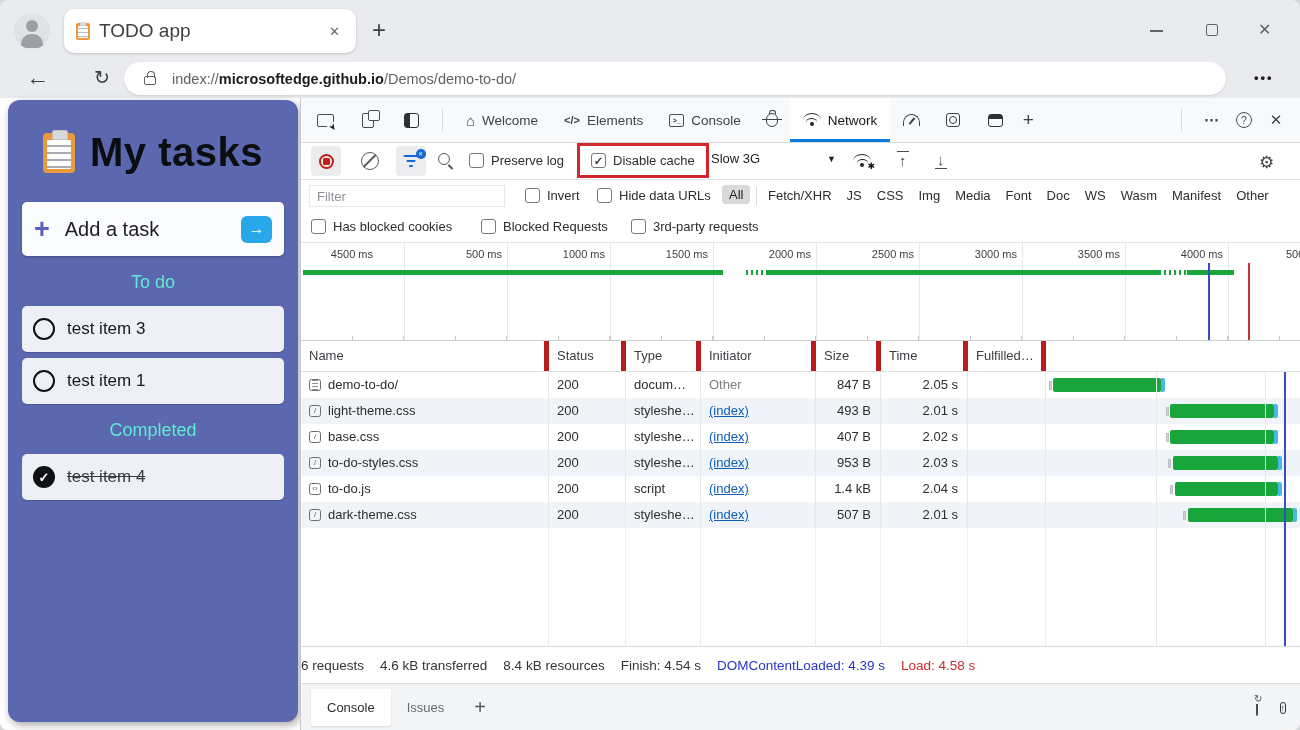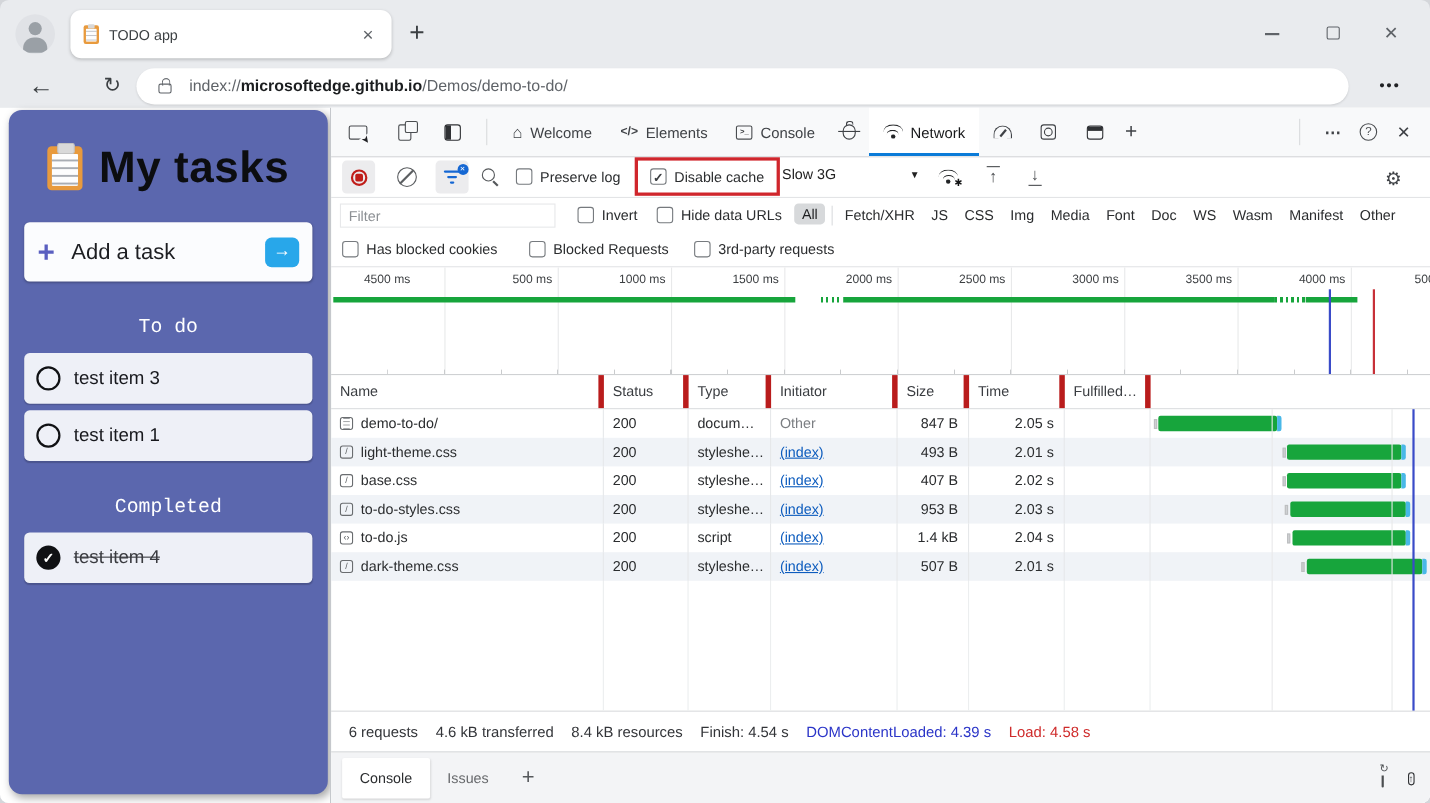--- a/index.html
+++ b/index.html
@@ -9,21 +9,21 @@
   
   .tabstrip { position:absolute; top:0; left:0; right:0; height:58px; }
   .avatar { position:absolute; left:14px; top:13px; width:36px; height:36px; border-radius:50%; background:#e0e2e6; overflow:hidden; }
   .avatar::before { content:""; position:absolute; left:12px; top:7px; width:12px; height:12px; border-radius:50%; background:#9aa0a6; }
   .avatar::after { content:""; position:absolute; left:7px; top:21px; width:22px; height:14px; border-radius:10px 10px 0 0; background:#9aa0a6; }
   .tab { position:absolute; left:64px; top:9px; width:292px; height:44px; background:#fff; border-radius:10px; box-shadow:0 1px 3px rgba(0,0,0,.18); display:flex; align-items:center; padding:0 12px; }
   .clip-icon { width:14px; height:17px; background:#e89a3d; border-radius:2px; position:relative; flex:none; }
   .clip-icon::before { content:""; position:absolute; left:2px; top:3px; right:2px; bottom:2px; background:#fdfdfd; border-radius:1px;
      background-image:linear-gradient(#b9bcc1 1px, transparent 1px); background-size:100% 4px; background-position:0 2px; }
   .clip-icon::after { content:""; position:absolute; left:4px; top:-1px; width:6px; height:4px; background:#d8d8d8; border-radius:1px; }
-  .tab-title { flex:1; margin-left:9px; font-size:13px; color:#3c4043; }
+  .tab-title { flex:1; margin-left:9px; font-size:19px; color:#3c4043; }
   .tab-close { font-size:13px; color:#5f6368; padding:2px 4px; }
   .newtab { position:absolute; left:372px; top:18px; font-size:24px; font-weight:300; color:#3c4043; line-height:24px; }
   .winctl { position:absolute; top:22px; color:#5f6368; }
   .winctl.min { left:1150px; width:13px; height:2px; background:#5f6368; top:30px; }
   .winctl.max { left:1206px; width:12px; height:12px; border:1.6px solid #5f6368; border-radius:2px; top:24px; }
   .winctl.cls { left:1258px; top:20px; font-size:16px; }
 
   
   .navbar { position:absolute; top:58px; left:0; right:0; height:40px; }
   .nav-back { position:absolute; left:26px; top:64px; font-size:23px; color:#3c4043; }
@@ -43,21 +43,21 @@
   .tasks-title { display:flex; justify-content:center; align-items:center; gap:15px; padding-top:30px; }
   .clip-big { width:32px; height:40px; background:#e89a3d; border-radius:4px; position:relative; flex:none; }
   .clip-big::before { content:""; position:absolute; left:4px; top:7px; right:4px; bottom:4px; background:#fdfdfd; border-radius:1px;
      background-image:linear-gradient(#a9adb3 2px, transparent 2px); background-size:100% 7px; background-position:0 5px; }
   .clip-big::after { content:""; position:absolute; left:9px; top:-3px; width:14px; height:8px; background:#d9d9d9; border-radius:2px; border:1px solid #c2c2c2; }
   .tasks-title h1 { font-size:40px; font-weight:800; color:#0c0d10; letter-spacing:.5px; }
   .add-card { margin:27px 14px 0; height:54px; background:#fbfcfe; border-radius:5px; display:flex; align-items:center; padding:0 12px; box-shadow:0 1px 2px rgba(0,0,0,.25); }
   .add-plus { font-size:27px; font-weight:700; color:#5a5fc0; line-height:27px; }
   .add-label { flex:1; margin-left:15px; font-size:20px; color:#1d1e22; }
   .add-go { width:31px; height:27px; border-radius:6px; background:#28a7ea; color:#fff; font-size:16px; font-weight:700; display:flex; align-items:center; justify-content:center; }
-  .section-heading { margin-top:32px; text-align:center; font-size:18px; color:#ffffff;font-family:Liberation Mono, monospace; }
+  .section-heading { margin-top:16px; text-align:center; font-size:18px; color:#5eead4; }
   .task-card { margin:6px 14px 0; height:46px; background:#eef0f7; border-radius:5px; display:flex; align-items:center; padding:0 11px; box-shadow:0 1px 1px rgba(0,0,0,.18); }
   .task-card.first { margin-top:13px; }
   .task-circle { width:22px; height:22px; border:2.6px solid #101114; border-radius:50%; flex:none; }
   .task-circle.done { background:#101114; color:#fff; font-size:13px; font-weight:700; display:flex; align-items:center; justify-content:center; }
   .task-label { margin-left:12px; font-size:17px; color:#17181d; }
   .task-label.done { text-decoration:line-through; color:#3a3b40; }
 
   
   .devtools { position:absolute; left:300px; top:0; right:0; bottom:0; background:#fff; border-left:1px solid #c5c8cc; font-size:13px; color:#3a3d41; }
 
@@ -169,21 +169,21 @@
   .cell-wf { position:relative; border-right:none !important; }
   .wf-tick { position:absolute; top:9px; width:3px; height:9px; background:#cfd1d3; border:1px solid #bdbfc1; }
   .wf-bar { position:absolute; top:6px; height:14px; background:#17a53c; border-radius:2px; }
   .wf-bar::after { content:""; position:absolute; right:-4px; top:0; bottom:0; width:4px; background:#49b8e8; border-radius:0 2px 2px 0; }
   .dt-tbody-empty { position:absolute; left:0; right:0; top:187px; bottom:0; }
   .dt-tbody-empty > div { border-right:1px solid #eceeef; height:100%; }
   .wf-gl { position:absolute; top:31px; bottom:0; width:1px; background:#e8e9ea; }
   .wf-dclline { position:absolute; top:31px; bottom:0; width:2px; background:#3a4bc8; }
 
   
-  .dt-summary { height:37px; border-top:1px solid #d9dbdd; display:flex; align-items:center; gap:16px; padding-left:16px; font-size:13.5px; color:#333539; white-space:nowrap; }
+  .dt-summary { height:37px; border-top:1px solid #d9dbdd; display:flex; align-items:center; gap:16px; padding-left:0; font-size:13.5px; color:#333539; white-space:nowrap; }
   .sum-dcl { color:#2b35c8; }
   .sum-load { color:#cf2b2b; }
 
   
   .dt-drawer { height:47px; border-top:1px solid #d9dbdd; background:#f3f4f6; display:flex; align-items:center; padding:0 10px; position:relative; }
   .drawer-tab { height:37px; display:flex; align-items:center; padding:0 16px; font-size:13px; color:#67696c; }
   .drawer-tab.active { background:#fff; color:#2b2d2f; box-shadow:0 1px 2px rgba(0,0,0,.12); border-radius:2px; }
   .drawer-plus { font-size:20px; font-weight:300; color:#55585b; margin-left:14px; }
   .drawer-right { position:absolute; right:14px; display:flex; gap:22px; align-items:center; }
   .i-3d { width:16px; height:14px; border:1.6px solid #4a4d50; border-radius:3px; position:relative; }

